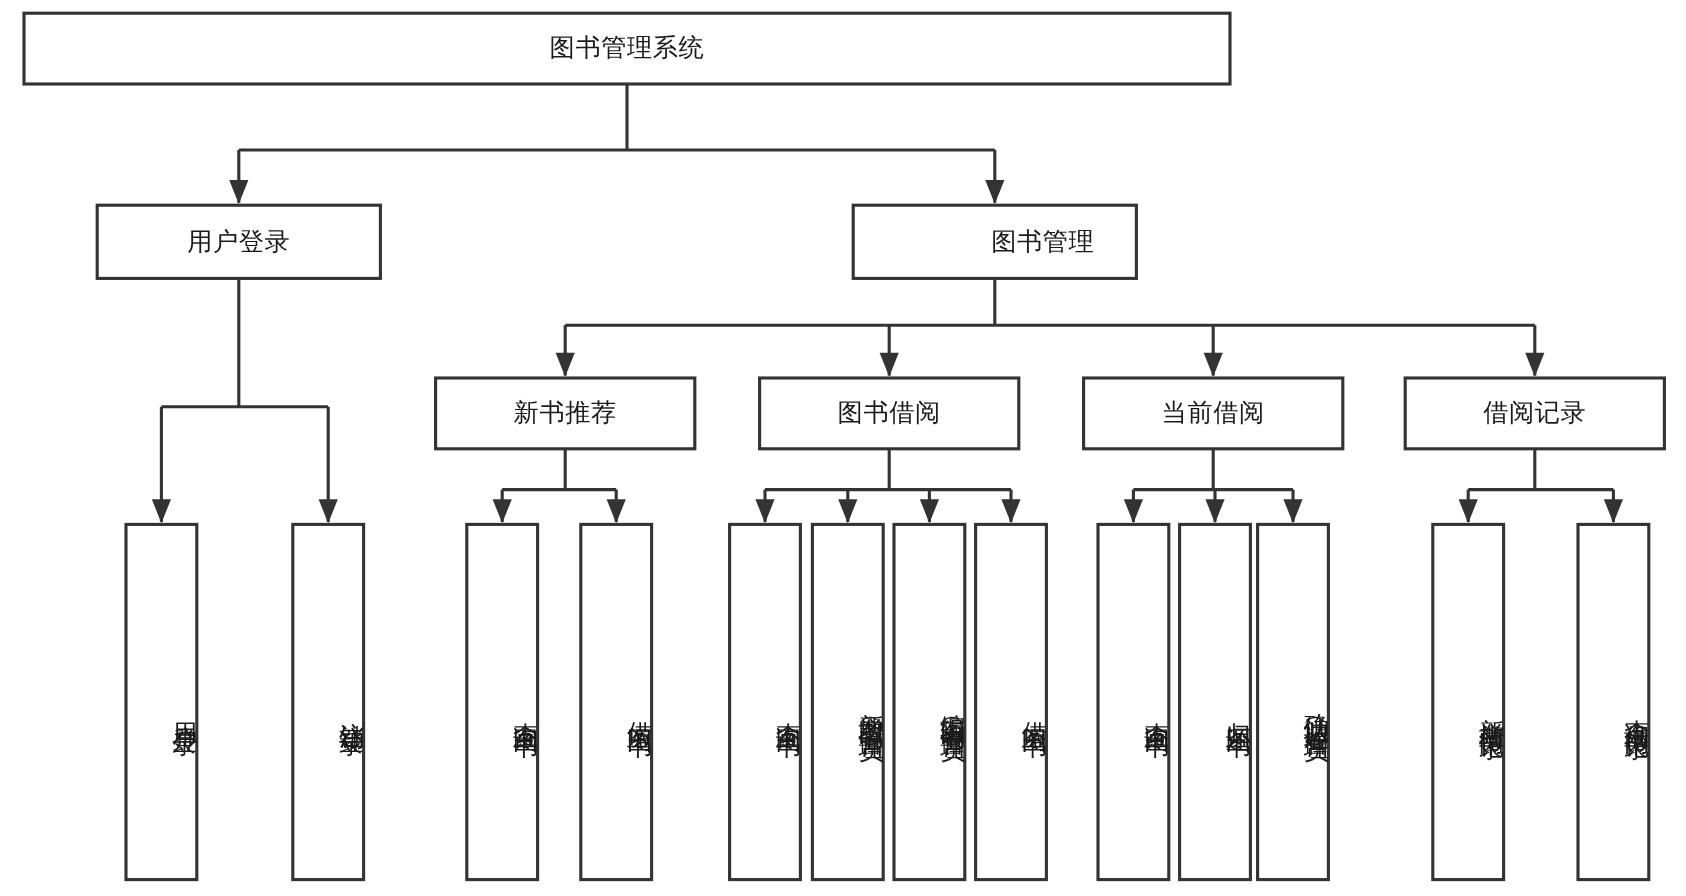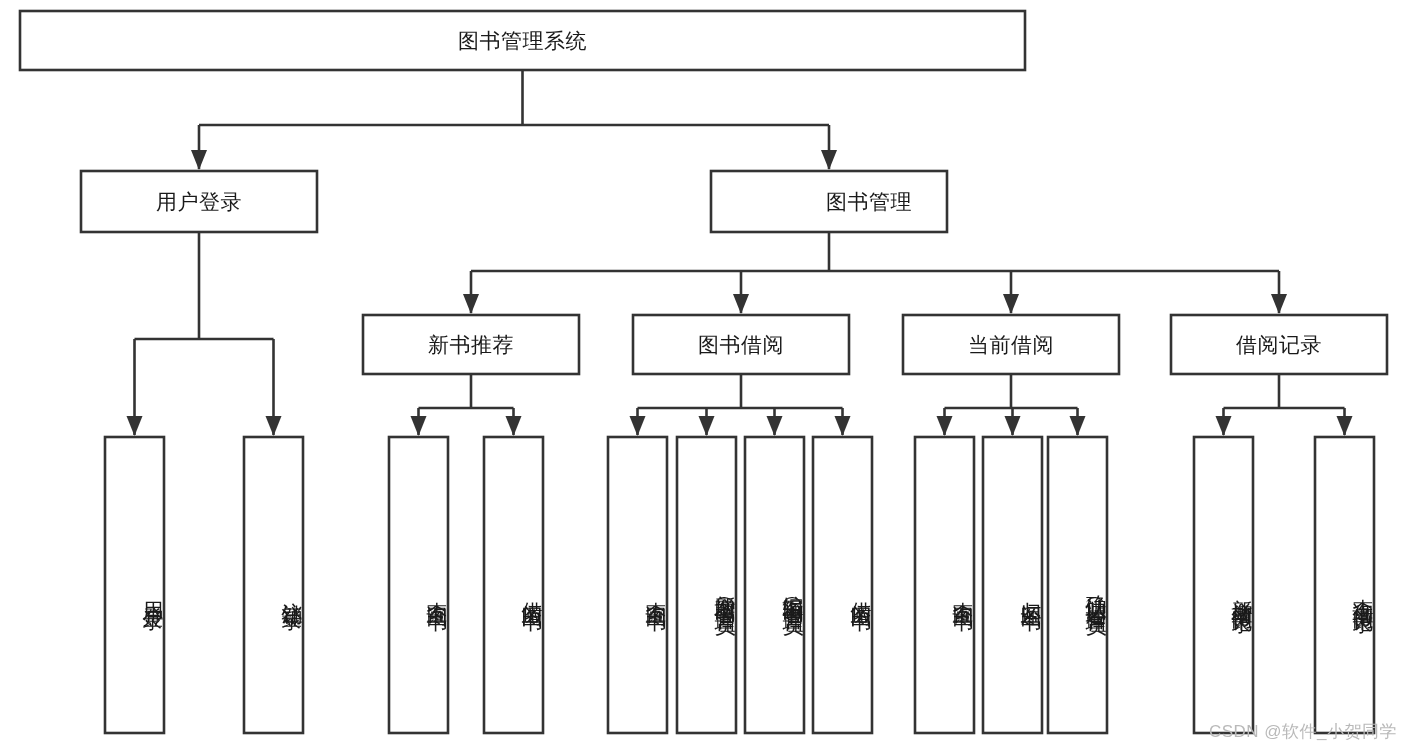--- a/index.html
+++ b/index.html
@@ -176,14 +176,13 @@
       <div class="node-label vertical" style="left: 677px; top: 437px; width: 59px; height: 296px;">新增图书（管理员）</div>
       <div class="node-label vertical" style="left: 745px; top: 437px; width: 59px; height: 296px;">编辑图书（管理员）</div>
       <div class="node-label vertical" style="left: 813px; top: 437px; width: 59px; height: 296px;">借阅图书</div>
       <div class="node-label vertical" style="left: 915px; top: 437px; width: 59px; height: 296px;">查询图书</div>
       <div class="node-label vertical" style="left: 983px; top: 437px; width: 59px; height: 296px;">归还图书</div>
       <div class="node-label vertical" style="left: 1048px; top: 437px; width: 59px; height: 296px;">确认归还（管理员）</div>
       <div class="node-label vertical" style="left: 1194px; top: 437px; width: 59px; height: 296px;">新增借阅记录</div>
       <div class="node-label vertical" style="left: 1315px; top: 437px; width: 59px; height: 296px;">查询借阅记录</div>
     </div>
 
-  <div class="watermark">CSDN @软件_小贺同学</div>
 </div>
 
 </body></html>

